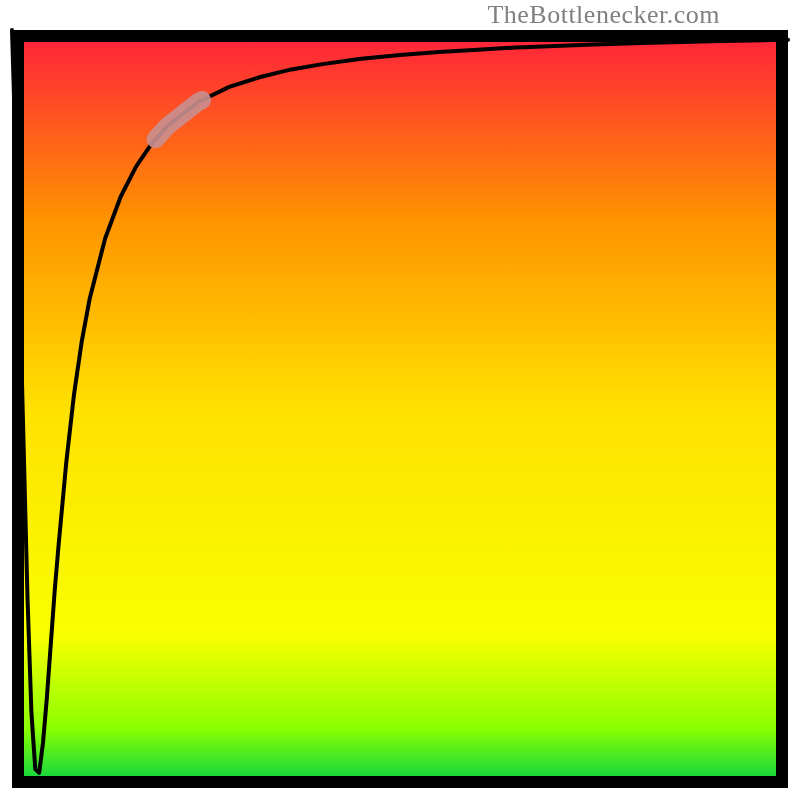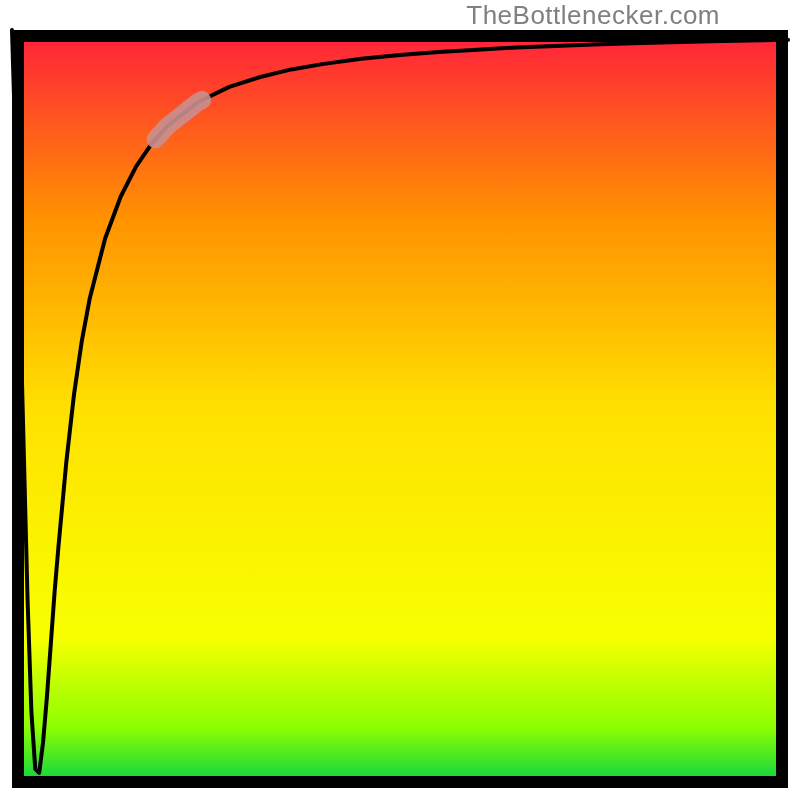--- a/index.html
+++ b/index.html
@@ -8,20 +8,21 @@
     width: 800px;
     height: 800px;
     background: #ffffff;
     font-family: Arial, Helvetica, sans-serif;
     overflow: hidden;
   }
   .wrap {
     position: relative;
     width: 726px;
     height: 800px;
+    font-family: Liberation Serif, serif;
   }
   .attribution {
     position: absolute;
     top: 0;
     right: 6px;
     color: #808080;
     font-size: 26px;
     letter-spacing: 0.5px;
     z-index: 3;
   }

